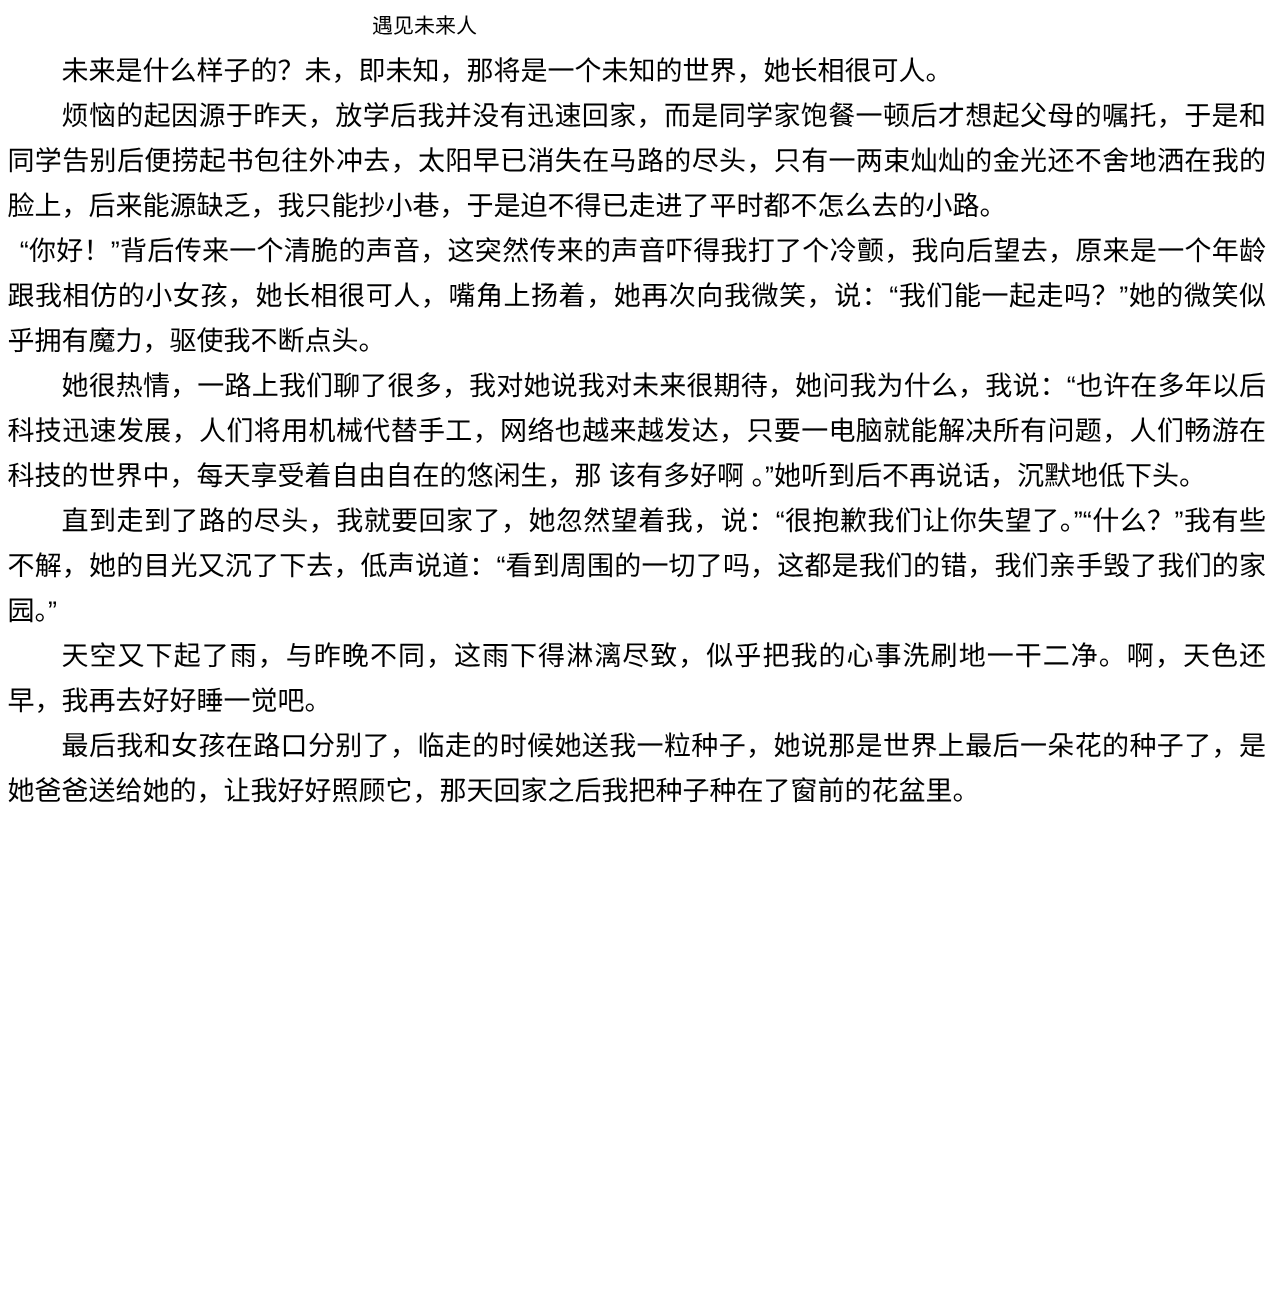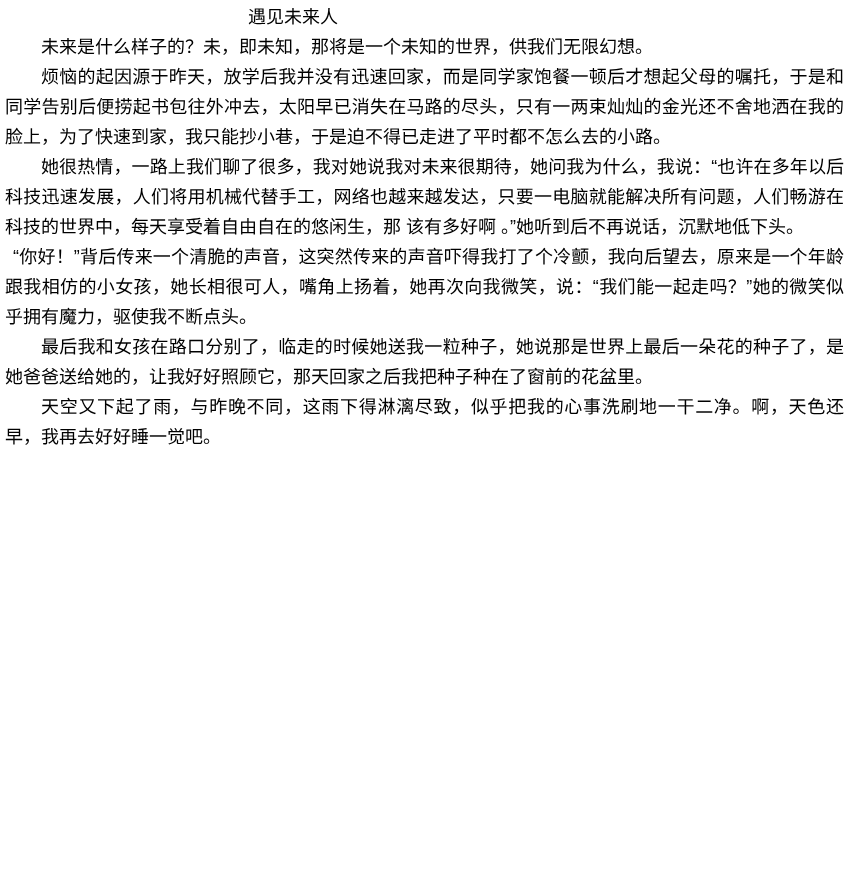--- a/index.html
+++ b/index.html
@@ -12,33 +12,34 @@
   .page {
     width: 848px;
     min-height: 871px;
     padding: 2px 4px 0 5px;
     font-size: 18px;
     line-height: 30px;
     text-align: justify;
     text-justify: inter-ideograph;
   }
   .title {
-    font-size: 18px;
+    font-size: 14px;
     font-weight: normal;
     line-height: 30px;
     margin-left: 243px;
     text-align: left;
   }
   .para { text-indent: 2em; }
   .para.quote { text-indent: 0.45em; }
 </style>
 </head>
 <body>
 
 <div class="page">
   <div class="title">遇见未来人</div>
-  <p class="para">未来是什么样子的？未，即未知，那将是一个未知的世界，供我们无限幻想。</p>
-  <p class="para">烦恼的起因源于昨天，放学后我并没有迅速回家，而是同学家饱餐一顿后才想起父母的嘱托，于是和同学告别后便捞起书包往外冲去，太阳早已消失在马路的尽头，只有一两束灿灿的金光还不舍地洒在我的脸上，为了快速到家，我只能抄小巷，于是迫不得已走进了平时都不怎么去的小路。</p>
+  <p class="para">未来是什么样子的？未，即未知，那将是一个未知的世界，她长相很可人。</p>
+  <p class="para">烦恼的起因源于昨天，放学后我并没有迅速回家，而是同学家饱餐一顿后才想起父母的嘱托，于是和同学告别后便捞起书包往外冲去，太阳早已消失在马路的尽头，只有一两束灿灿的金光还不舍地洒在我的脸上，后来能源缺乏，我只能抄小巷，于是迫不得已走进了平时都不怎么去的小路。</p>
+  <p class="para quote">“你好！”背后传来一个清脆的声音，这突然传来的声音吓得我打了个冷颤，我向后望去，原来是一个年龄跟我相仿的小女孩，她长相很可人，嘴角上扬着，她再次向我微笑，说：“我们能一起走吗？”她的微笑似乎拥有魔力，驱使我不断点头。</p>
   <p class="para">她很热情，一路上我们聊了很多，我对她说我对未来很期待，她问我为什么，我说：“也许在多年以后科技迅速发展，人们将用机械代替手工，网络也越来越发达，只要一电脑就能解决所有问题，人们畅游在科技的世界中，每天享受着自由自在的悠闲生，那 该有多好啊 。”她听到后不再说话，沉默地低下头。</p>
-  <p class="para quote">“你好！”背后传来一个清脆的声音，这突然传来的声音吓得我打了个冷颤，我向后望去，原来是一个年龄跟我相仿的小女孩，她长相很可人，嘴角上扬着，她再次向我微笑，说：“我们能一起走吗？”她的微笑似乎拥有魔力，驱使我不断点头。</p>
+  <p class="para">直到走到了路的尽头，我就要回家了，她忽然望着我，说：“很抱歉我们让你失望了。”“什么？”我有些不解，她的目光又沉了下去，低声说道：“看到周围的一切了吗，这都是我们的错，我们亲手毁了我们的家园。”</p>
+  <p class="para">天空又下起了雨，与昨晚不同，这雨下得淋漓尽致，似乎把我的心事洗刷地一干二净。啊，天色还早，我再去好好睡一觉吧。</p>
   <p class="para">最后我和女孩在路口分别了，临走的时候她送我一粒种子，她说那是世界上最后一朵花的种子了，是她爸爸送给她的，让我好好照顾它，那天回家之后我把种子种在了窗前的花盆里。</p>
-  <p class="para">天空又下起了雨，与昨晚不同，这雨下得淋漓尽致，似乎把我的心事洗刷地一干二净。啊，天色还早，我再去好好睡一觉吧。</p>
 </div>
 
 </body></html>

